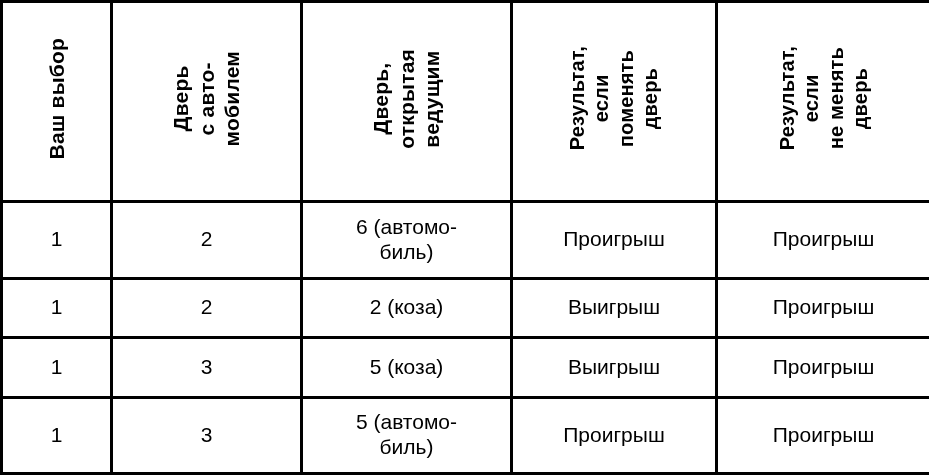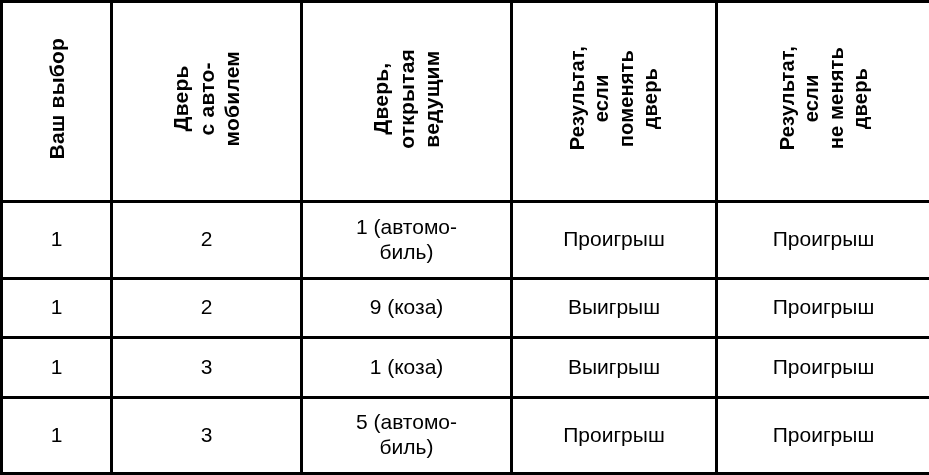--- a/index.html
+++ b/index.html
@@ -114,36 +114,36 @@
 если
 не менять
 дверь</span>
         </th>
       </tr>
     </thead>
     <tbody>
       <tr class="tall">
         <td class="num">1</td>
         <td class="num">2</td>
-        <td class="cell">1 (автомо-
+        <td class="cell">6 (автомо-
 биль)</td>
         <td class="cell">Проигрыш</td>
         <td class="cell">Проигрыш</td>
       </tr>
       <tr>
         <td class="num">1</td>
         <td class="num">2</td>
-        <td class="cell">9 (коза)</td>
+        <td class="cell">2 (коза)</td>
         <td class="cell">Выигрыш</td>
         <td class="cell">Проигрыш</td>
       </tr>
       <tr>
         <td class="num">1</td>
         <td class="num">3</td>
-        <td class="cell">1 (коза)</td>
+        <td class="cell">5 (коза)</td>
         <td class="cell">Выигрыш</td>
         <td class="cell">Проигрыш</td>
       </tr>
       <tr class="tall">
         <td class="num">1</td>
         <td class="num">3</td>
         <td class="cell">5 (автомо-
 биль)</td>
         <td class="cell">Проигрыш</td>
         <td class="cell">Проигрыш</td>

